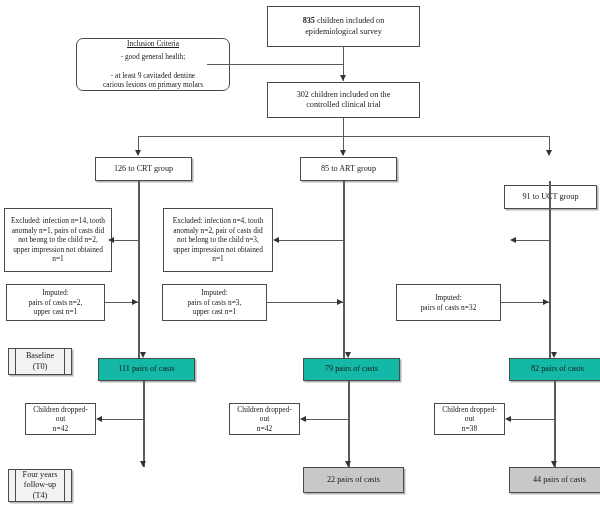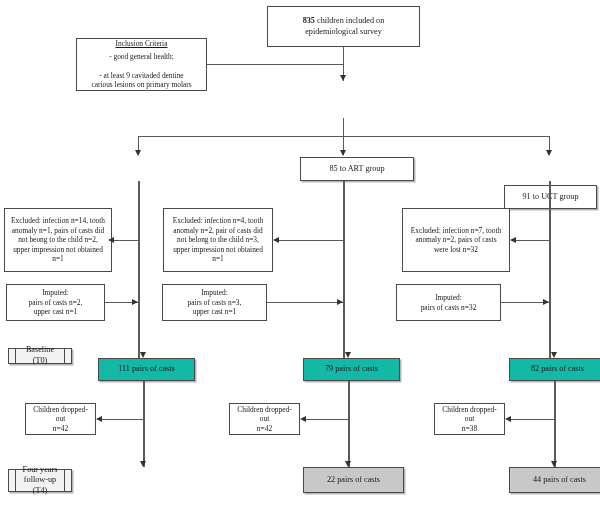--- a/index.html
+++ b/index.html
@@ -99,44 +99,51 @@
 </head>
 <body>
 
 <div id="canvas">
 
   <div class="box fs10" style="left:267px; top:6px; width:153px; height:41px;">
     <span><span class="bold">835</span><span> children included on
 epidemiological survey</span></span>
   </div>
 
-  <div class="box fs9" style="left:76px; top:38px; width:131px; height:53px; flex-direction:column; justify-content:center;">
+  <div class="box fs9" style="left:76px; top:38px; width:154px; height:53px; flex-direction:column; justify-content:center;border-radius:7px;">
     <span class="underline inc-title" style="margin-bottom:3px;">Inclusion Criteria</span>
     <span>- good general health;
 
 - at least 9 cavitaded dentine
 carious lesions on primary molars</span>
   </div>
 
   <div class="ln lnh" style="left:207px; top:64px; width:137px;"></div>
 
   <div class="ln lnv" style="left:343px; top:47px; height:34px;"></div>
   <div class="arrow-down" style="left:340px; top:75px;"></div>
 
+  <div class="box fs10" style="left:267px; top:82px; width:153px; height:36px;">
+    <span>302 children included on the
+controlled clinical trial</span>
+  </div>
 
   <div class="ln lnv" style="left:343px; top:118px; height:18px;"></div>
   <div class="ln lnh" style="left:138px; top:136px; width:411px;"></div>
   <div class="ln lnv" style="left:138px; top:136px; height:19px;"></div>
   <div class="ln lnv" style="left:343px; top:136px; height:19px;"></div>
   <div class="ln lnv" style="left:549px; top:136px; height:19px;"></div>
   <div class="arrow-down" style="left:135px; top:150px;"></div>
   <div class="arrow-down" style="left:340px; top:150px;"></div>
   <div class="arrow-down" style="left:546px; top:150px;"></div>
 
-  <div class="box fs10 shadowed" style="left:300px; top:157px; width:114px; height:24px;">
+  <div class="box fs10 shadowed" style="left:95px; top:157px; width:97px; height:24px;">
+    <span>126 to CRT group</span>
+  </div>
+  <div class="box fs10 shadowed" style="left:300px; top:157px; width:97px; height:24px;">
     <span>85 to ART group</span>
   </div>
   <div class="box fs10 shadowed" style="left:504px; top:157px; width:93px; height:24px;margin-top:28px;">
     <span>91 to UCT group</span>
   </div>
 
   <div class="ln lnv" style="left:138px; top:181px; width:2px; height:177px;"></div>
   <div class="ln lnv" style="left:343px; top:181px; width:2px; height:177px;"></div>
   <div class="ln lnv" style="left:549px; top:181px; width:2px; height:177px;"></div>
 
@@ -153,25 +160,20 @@
   <div class="box fs9" style="left:163px; top:208px; width:110px; height:64px;">
     <span>Excluded: infection n=4, tooth
 anomaly n=2, pair of casts did
 not belong to the child n=3,
 upper impression not obtained
 n=1</span>
   </div>
   <div class="ln lnh" style="left:278px; top:240px; width:65px;"></div>
   <div class="arrow-left" style="left:273px; top:237px;"></div>
 
-  <div class="box fs9" style="left:402px; top:208px; width:108px; height:64px;">
-    <span>Excluded: infection n=7, tooth
-anomaly n=2, pairs of casts
-were lost n=32</span>
-  </div>
   <div class="ln lnh" style="left:515px; top:240px; width:34px;"></div>
   <div class="arrow-left" style="left:510px; top:237px;"></div>
 
   <div class="box fs9" style="left:6px; top:284px; width:99px; height:37px;">
     <span>Imputed:
 pairs of casts n=2,
 upper cast n=1</span>
   </div>
   <div class="ln lnh" style="left:105px; top:302px; width:33px;"></div>
   <div class="arrow-left" style="left:132px; top:299px; border-right-color:#333333; transform:rotate(180deg);"></div>
@@ -184,21 +186,21 @@
   <div class="ln lnh" style="left:267px; top:302px; width:76px;"></div>
   <div class="arrow-left" style="left:337px; top:299px; transform:rotate(180deg);"></div>
 
   <div class="box fs9" style="left:396px; top:284px; width:105px; height:37px;">
     <span>Imputed:
 pairs of casts n=32</span>
   </div>
   <div class="ln lnh" style="left:501px; top:302px; width:48px;"></div>
   <div class="arrow-left" style="left:543px; top:299px; transform:rotate(180deg);"></div>
 
-  <div class="stage-label" style="left:8px; top:348px; width:64px; height:16px;">
+  <div class="stage-label" style="left:8px; top:348px; width:64px; height:27px;">
     <span>Baseline
 (T0)</span>
   </div>
 
   <div class="arrow-down" style="left:140px; top:352px;"></div>
   <div class="arrow-down" style="left:345px; top:352px;"></div>
   <div class="arrow-down" style="left:551px; top:352px;"></div>
 
   <div class="box fs10 light-fill shadowed" style="left:98px; top:358px; width:97px; height:23px;">
     <span>111 pairs of casts</span>
@@ -232,21 +234,21 @@
     <span>Children dropped-out
 n=38</span>
   </div>
   <div class="ln lnh" style="left:510px; top:419px; width:45px;"></div>
   <div class="arrow-left" style="left:505px; top:416px;"></div>
 
   <div class="arrow-down" style="left:140px; top:461px;"></div>
   <div class="arrow-down" style="left:345px; top:461px;"></div>
   <div class="arrow-down" style="left:551px; top:461px;"></div>
 
-  <div class="stage-label" style="left:8px; top:469px; width:64px; height:23px;">
+  <div class="stage-label" style="left:8px; top:469px; width:64px; height:33px;">
     <span>Four years
 follow-up
 (T4)</span>
   </div>
 
   <div class="box fs10 gray-fill shadowed" style="left:303px; top:467px; width:101px; height:26px;">
     <span>22 pairs of casts</span>
   </div>
   <div class="box fs10 gray-fill shadowed" style="left:509px; top:467px; width:101px; height:26px;">
     <span>44 pairs of casts</span>

